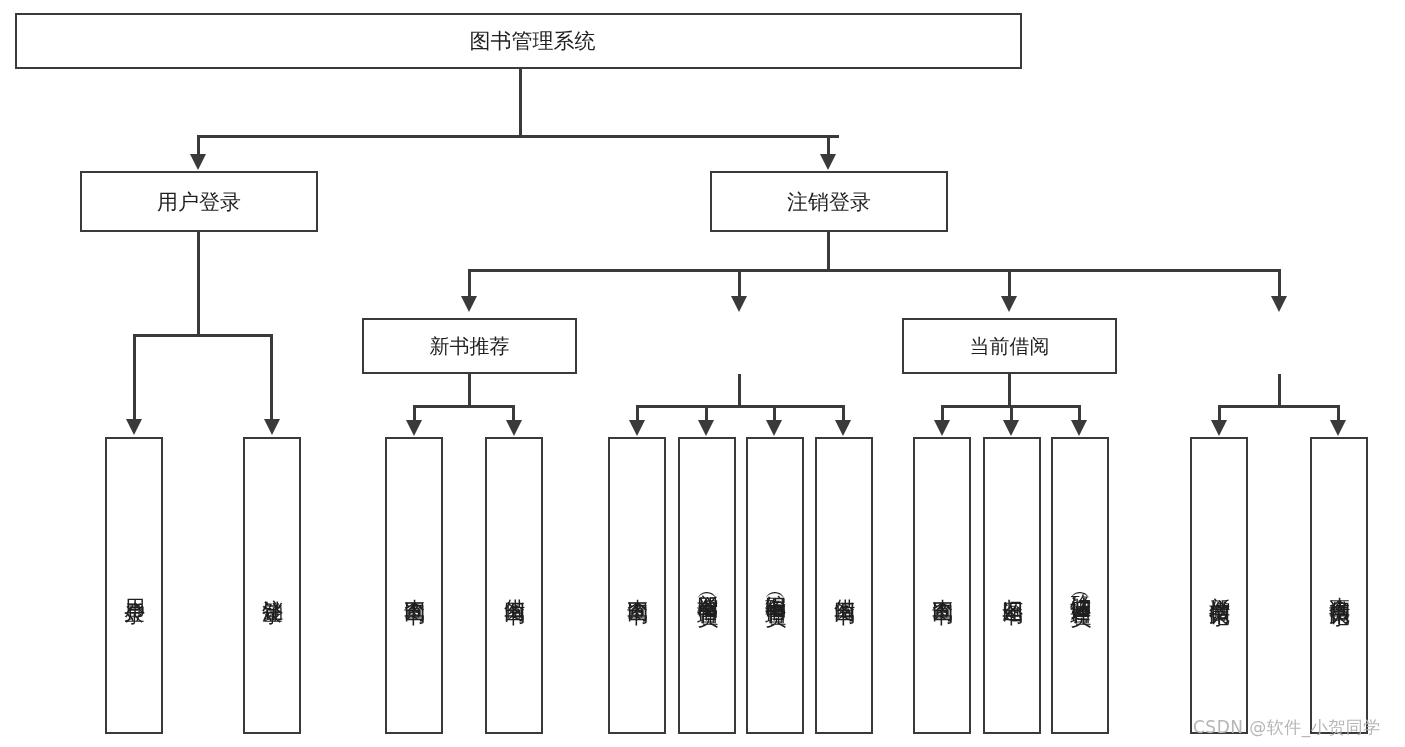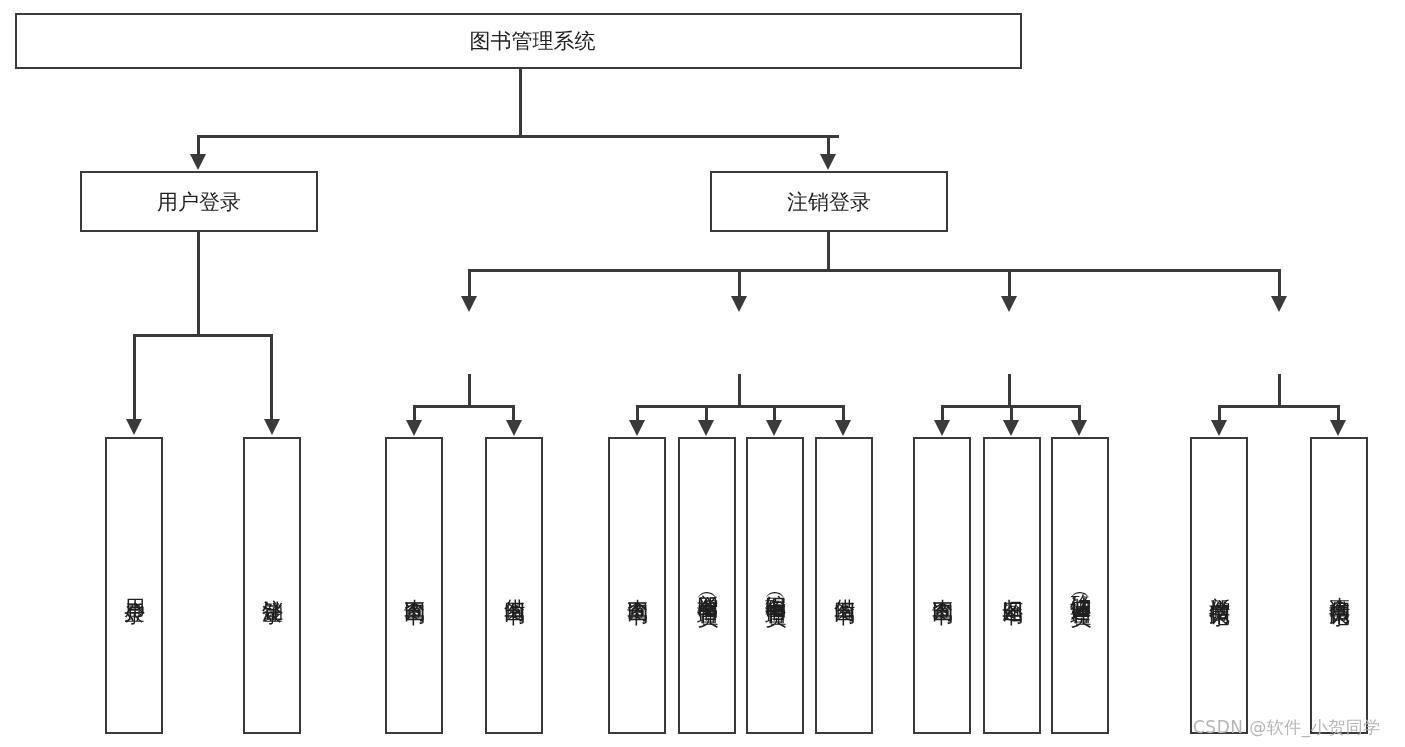--- a/index.html
+++ b/index.html
@@ -112,20 +112,26 @@
   <div class="ln hline" style="left:468px; top:269px; width:812px;"></div>
   <div class="ln vline" style="left:468px; top:269px; height:28px;"></div>
   <div class="ln vline" style="left:738px; top:269px; height:28px;"></div>
   <div class="ln vline" style="left:1008px; top:269px; height:28px;"></div>
   <div class="ln vline" style="left:1278px; top:269px; height:28px;"></div>
   <div class="arrow" style="left:461px; top:296px;"></div>
   <div class="arrow" style="left:731px; top:296px;"></div>
   <div class="arrow" style="left:1001px; top:296px;"></div>
   <div class="arrow" style="left:1271px; top:296px;"></div>
 
+  <div class="node l3" id="n-l3-0" style="left: 362px; top: 318px; width: 215px; height: 56px;">
+    <span>新书推荐</span>
+  </div>
+  <div class="node l3" id="n-l3-2" style="left: 902px; top: 318px; width: 215px; height: 56px;">
+    <span>当前借阅</span>
+  </div>
 
   <div class="ln vline" style="left:468px; top:374px; height:34px;"></div>
   <div class="ln hline" style="left:413px; top:405px; width:102px;"></div>
   <div class="ln vline" style="left:413px; top:405px; height:16px;"></div>
   <div class="ln vline" style="left:512px; top:405px; height:16px;"></div>
   <div class="arrow" style="left:406px; top:420px;"></div>
   <div class="arrow" style="left:506px; top:420px;"></div>
 
   <div class="ln vline" style="left:738px; top:374px; height:34px;"></div>
   <div class="ln hline" style="left:636px; top:405px; width:209px;"></div>

